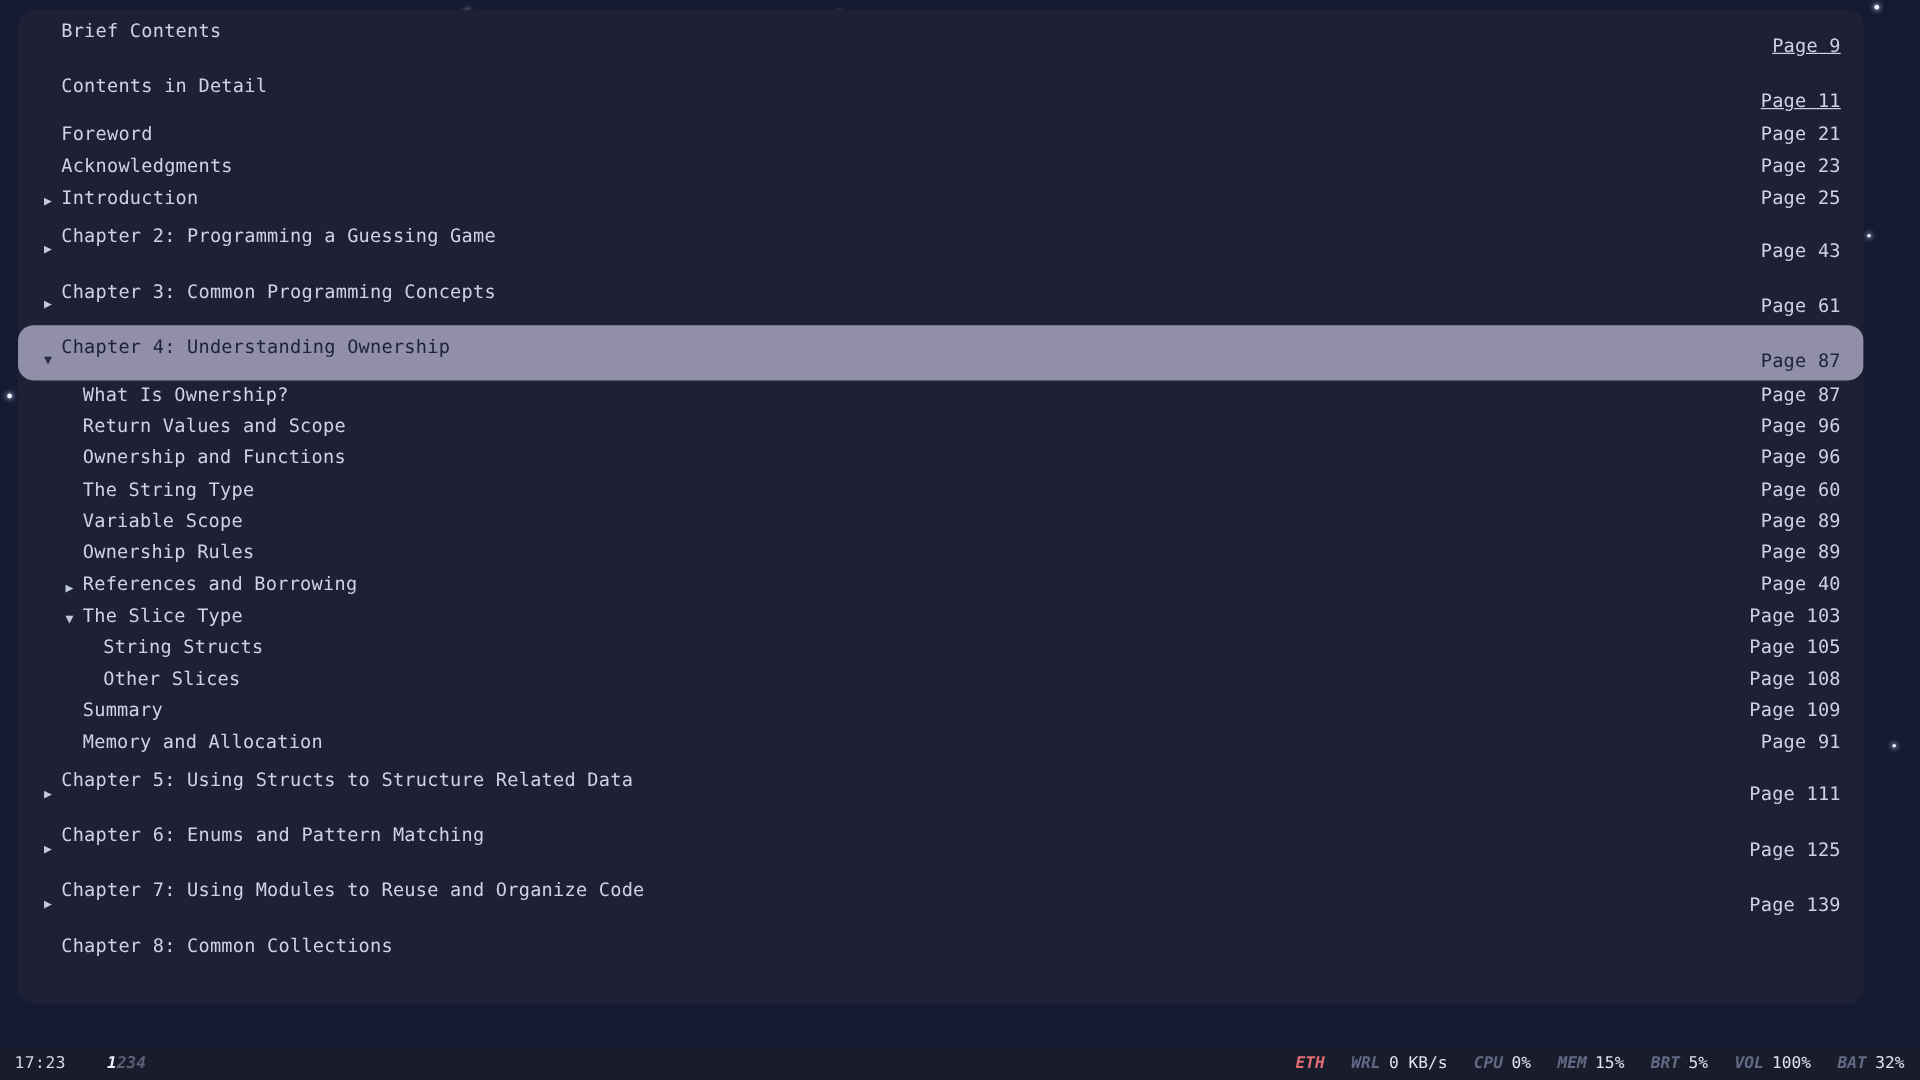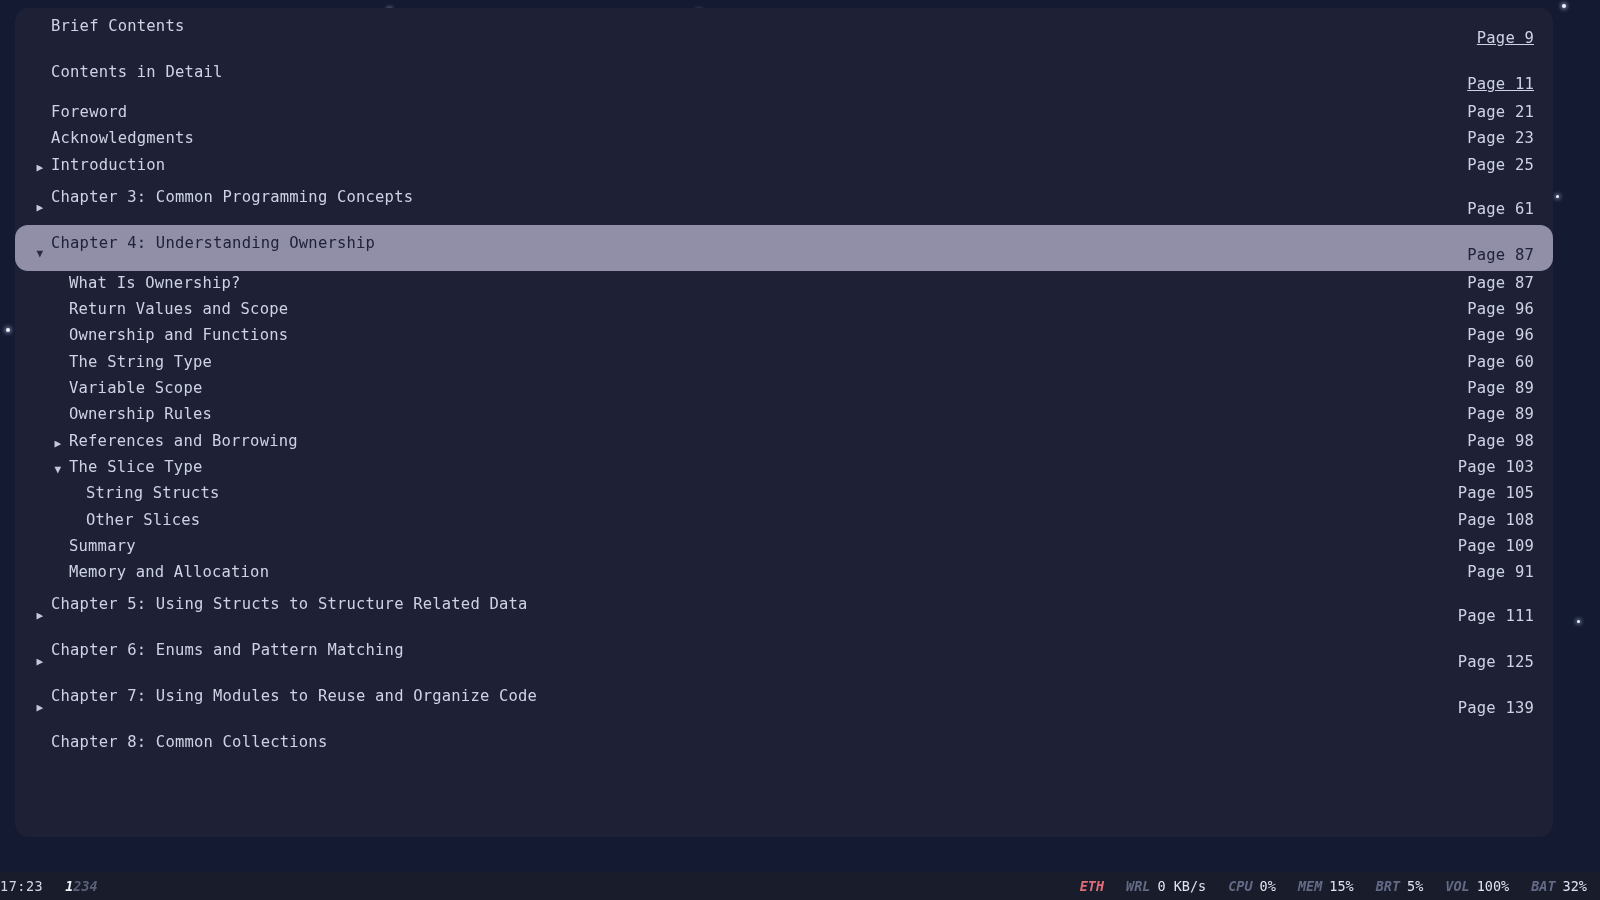--- a/index.html
+++ b/index.html
@@ -97,21 +97,21 @@
   .tri-down::before  { content:"\25BC"; }
 
   
   #status-bar {
     position:absolute; left:0; right:0; bottom:0; height:28px;
     background:#191c2b;
     display:flex; align-items:center;
     font-size:13.5px;
     color:#c9cee0;
   }
-  #status-left { display:flex; align-items:center; gap:0; }
+  #status-left { display:flex; align-items:center; padding-left:12px; gap:12px; }
   #clock { color:#d2d7e8; margin-right:22px; letter-spacing:0.5px; }
   .ws {
     width:20px; text-align:center;
     font-style:italic; font-weight:bold;
     color:#5a6077;
   }
   .ws.active { color:#eef1fa; }
 
   #status-right {
     margin-left:auto; display:flex; align-items:center;
@@ -155,20 +155,25 @@
         <span class="title">Acknowledgments</span>
         <span class="page">Page 23</span>
       </div>
       <div class="row compact lvl0">
         <span class="arrow-slot tri-right"></span>
         <span class="title">Introduction</span>
         <span class="page">Page 25</span>
       </div>
       <div class="row chapter lvl0">
         <span class="arrow-slot tri-right"></span>
+        <span class="title">Chapter 2: Programming a Guessing Game</span>
+        <span class="page">Page 43</span>
+      </div>
+      <div class="row chapter lvl0">
+        <span class="arrow-slot tri-right"></span>
         <span class="title">Chapter 3: Common Programming Concepts</span>
         <span class="page">Page 61</span>
       </div>
       <div class="row chapter lvl0 selected">
         <span class="arrow-slot tri-down"></span>
         <span class="title">Chapter 4: Understanding Ownership</span>
         <span class="page">Page 87</span>
       </div>
       <div class="row compact lvl1">
         <span class="title">What Is Ownership?</span>
@@ -190,21 +195,21 @@
         <span class="title">Variable Scope</span>
         <span class="page">Page 89</span>
       </div>
       <div class="row compact lvl1">
         <span class="title">Ownership Rules</span>
         <span class="page">Page 89</span>
       </div>
       <div class="row compact lvl1">
         <span class="arrow-slot tri-right"></span>
         <span class="title">References and Borrowing</span>
-        <span class="page">Page 98</span>
+        <span class="page">Page 40</span>
       </div>
       <div class="row compact lvl1">
         <span class="arrow-slot tri-down"></span>
         <span class="title">The Slice Type</span>
         <span class="page">Page 103</span>
       </div>
       <div class="row compact lvl2">
         <span class="title">String Structs</span>
         <span class="page">Page 105</span>
       </div>

